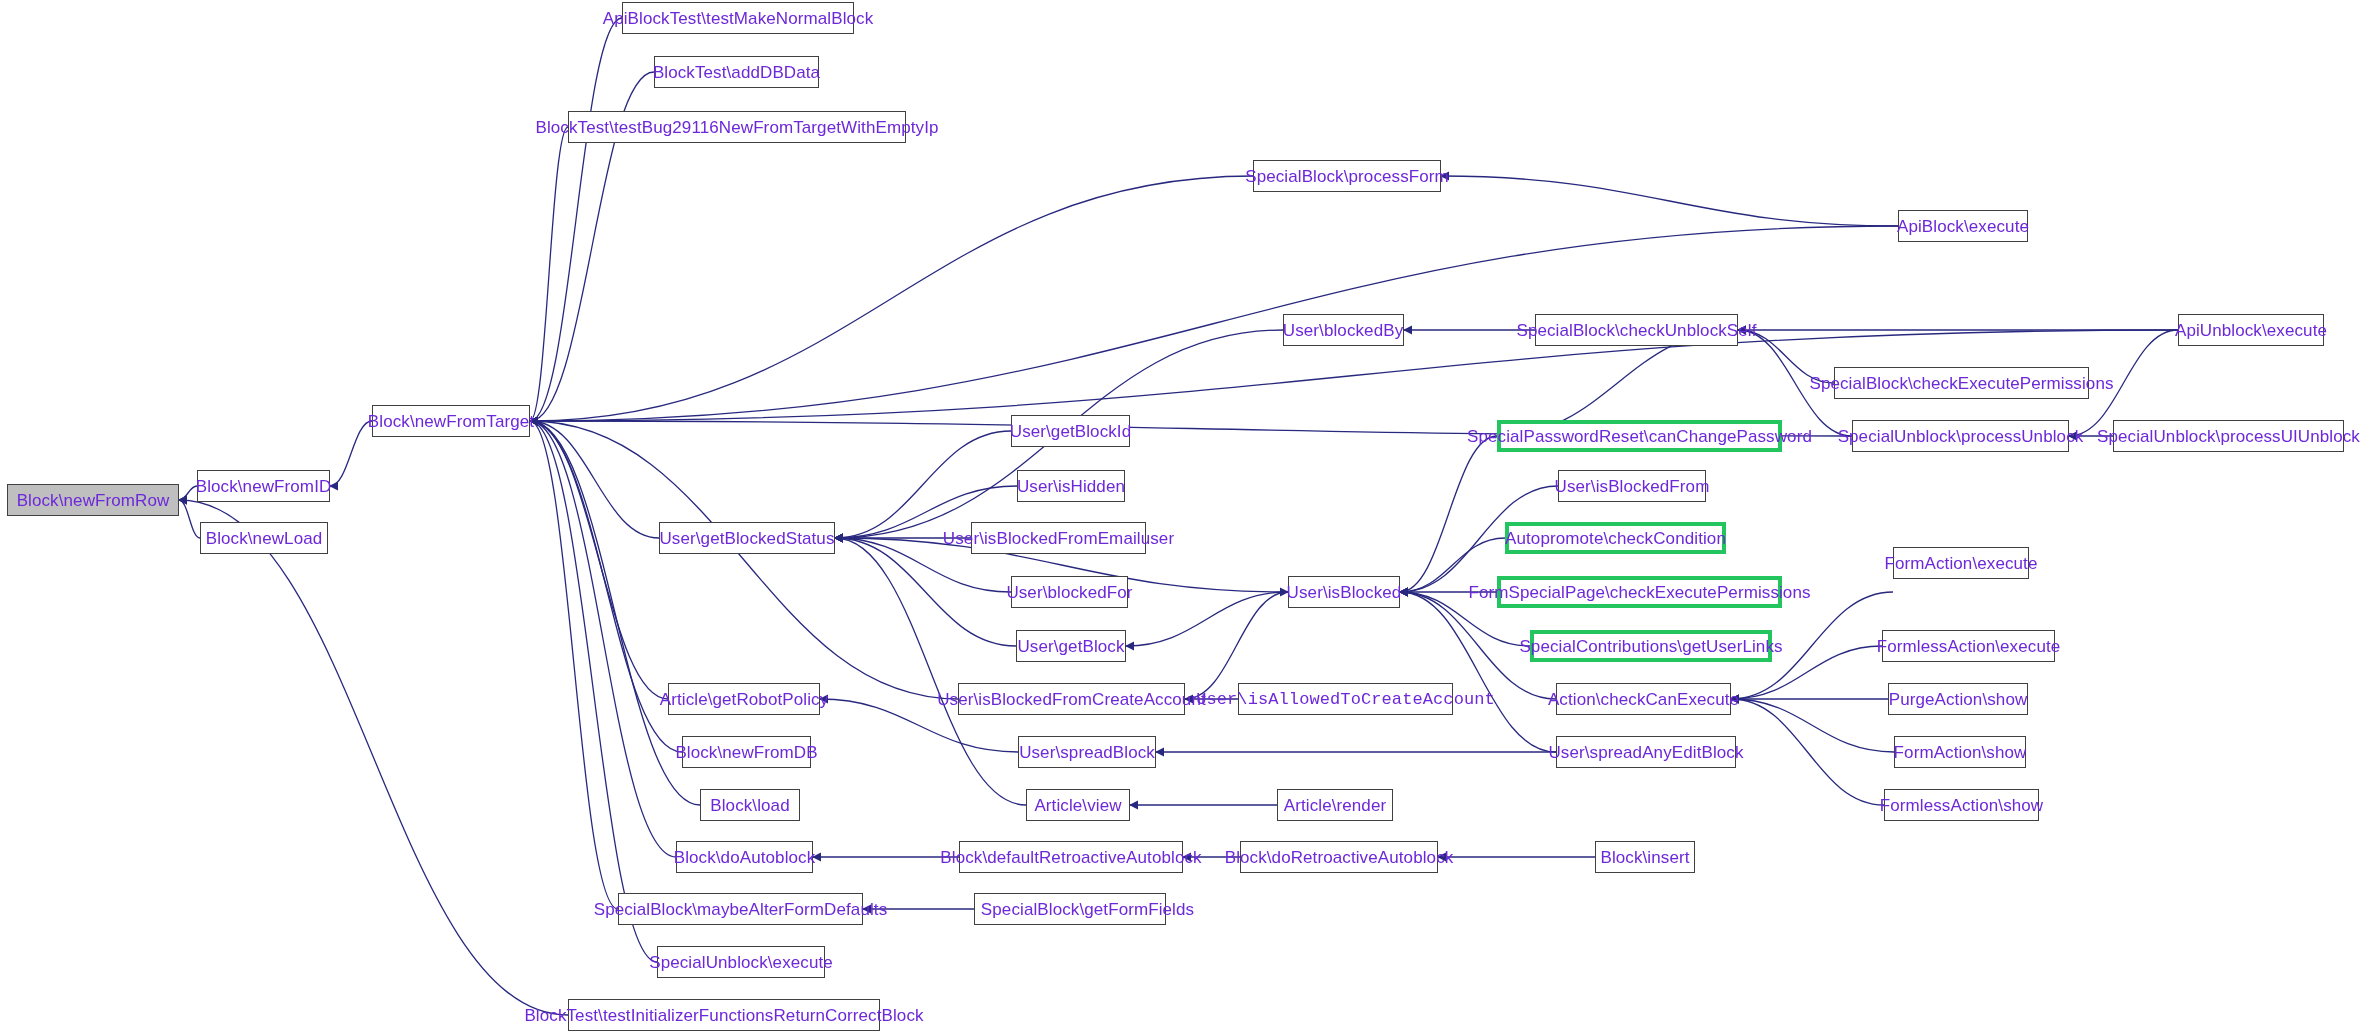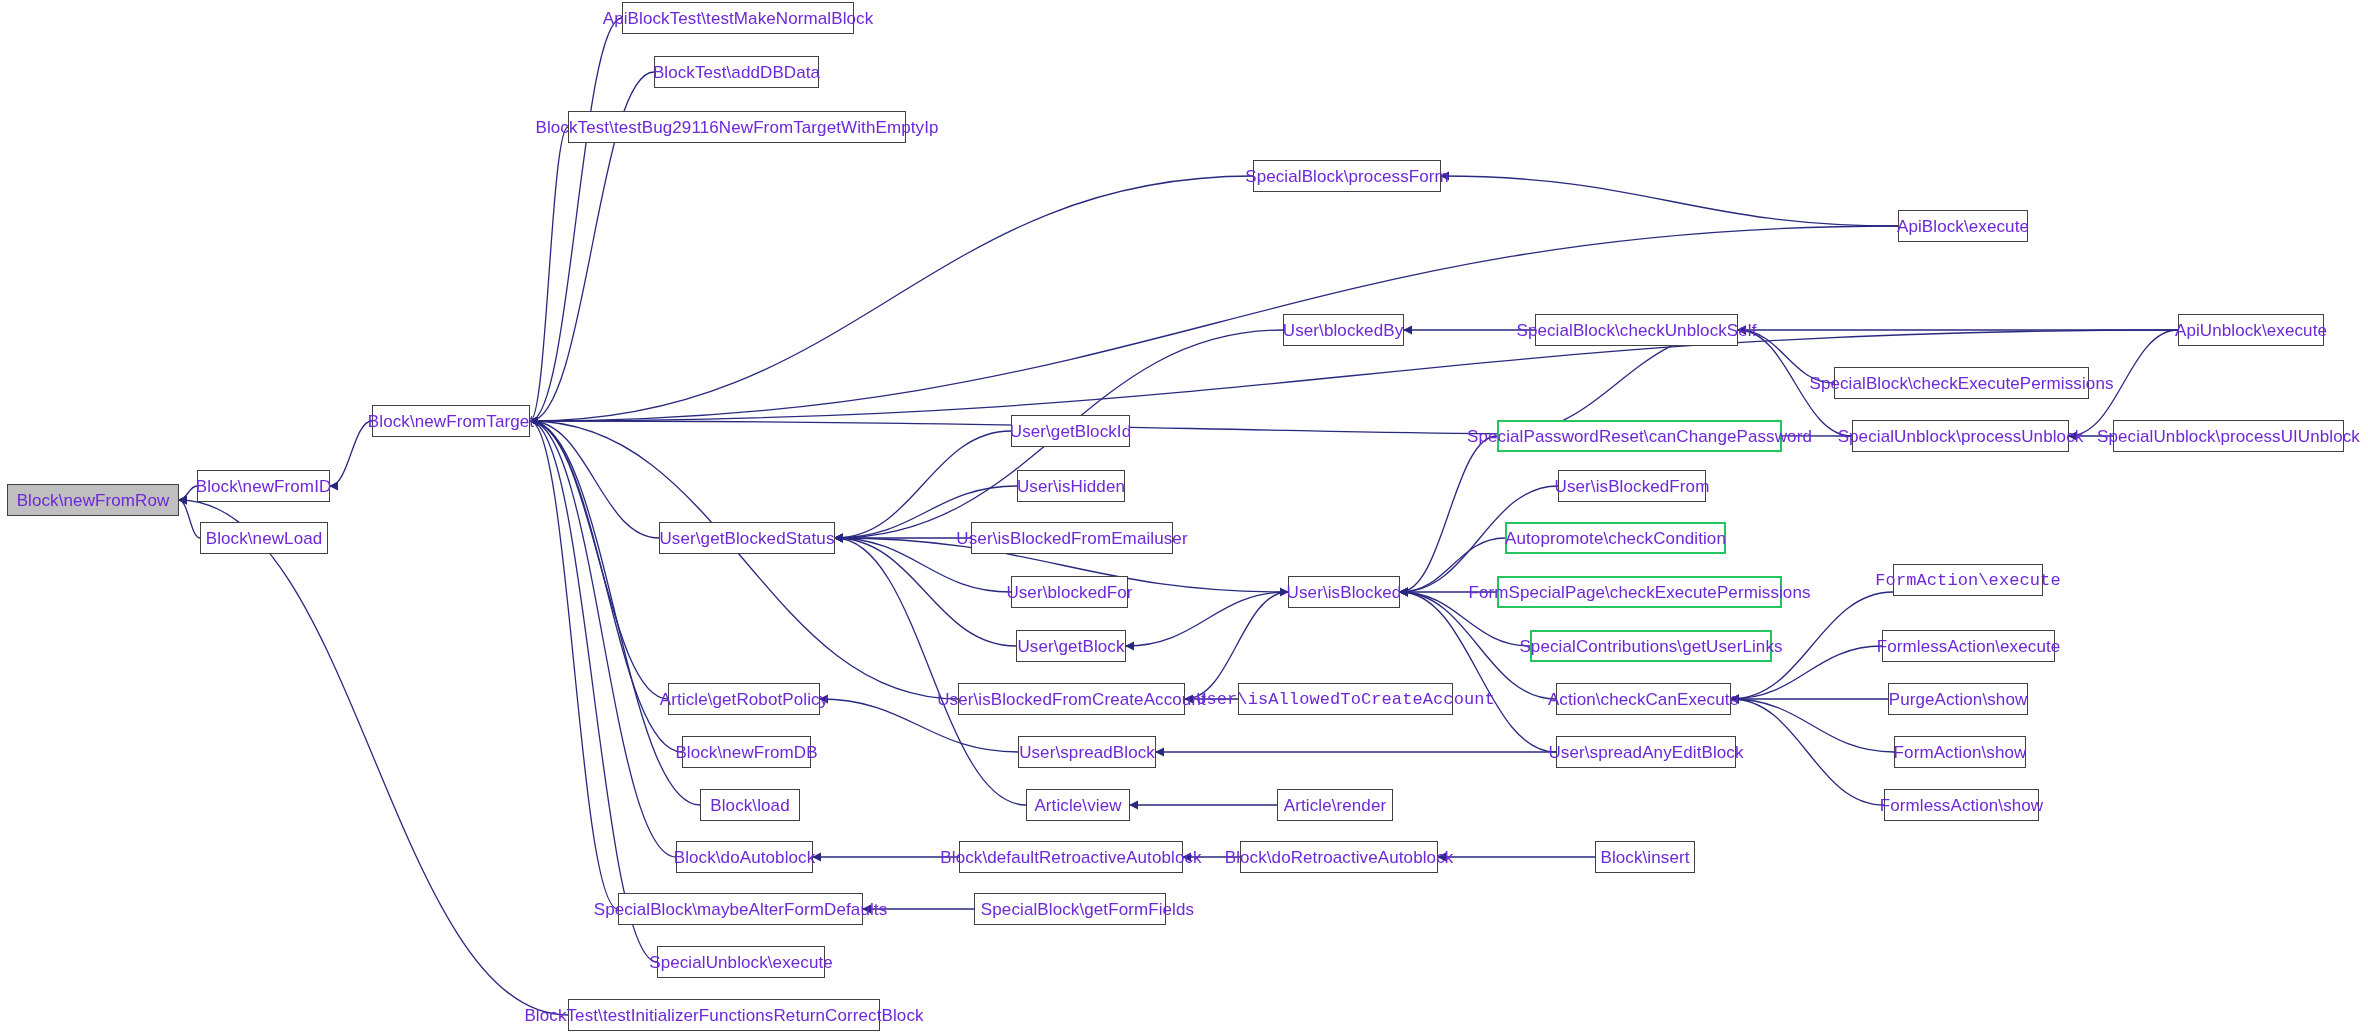--- a/index.html
+++ b/index.html
@@ -27,21 +27,21 @@
     white-space:nowrap;
     height:32px;
     padding:0 9px;
     letter-spacing:0.1px;
   }
   .node.root{
     background:#bfbfbf;
     border-color:#404040;
   }
   .node.warn{
-    border:2px solid #22c55e;
+    border:4px solid #22c55e;
   }
 </style>
 </head>
 <body>
 
 <div id="canvas">
   <svg id="edges" viewBox="0 0 2368 1036" xmlns="http://www.w3.org/2000/svg">
     <defs>
       <marker id="arrow" viewBox="0 0 10 10" refX="9" refY="5" markerWidth="7" markerHeight="7" orient="auto-start-reverse">
         <path d="M 0 0 L 10 5 L 0 10 z" fill="#28287f"></path>
@@ -121,26 +121,26 @@
       <div class="node" style="left: 1535px; top: 314px; width: 203px;">SpecialBlock\checkUnblockSelf</div>
       <div class="node" style="left: 2178px; top: 314px; width: 146px;">ApiUnblock\execute</div>
       <div class="node" style="left: 1834px; top: 367px; width: 255px;">SpecialBlock\checkExecutePermissions</div>
       <div class="node warn" style="left: 1497px; top: 420px; width: 285px;">SpecialPasswordReset\canChangePassword</div>
       <div class="node" style="left: 1852px; top: 420px; width: 217px;">SpecialUnblock\processUnblock</div>
       <div class="node" style="left: 2113px; top: 420px; width: 231px;">SpecialUnblock\processUIUnblock</div>
       <div class="node" style="left: 1011px; top: 415px; width: 119px;">User\getBlockId</div>
       <div class="node" style="left: 1017px; top: 470px; width: 108px;">User\isHidden</div>
       <div class="node" style="left: 1558px; top: 470px; width: 148px;">User\isBlockedFrom</div>
       <div class="node" style="left: 659px; top: 522px; width: 176px;">User\getBlockedStatus</div>
-      <div class="node" style="left: 971px; top: 522px; width: 202px;">User\isBlockedFromEmailuser</div>
+      <div class="node" style="left: 971px; top: 522px; width: 175px;">User\isBlockedFromEmailuser</div>
       <div class="node warn" style="left: 1505px; top: 522px; width: 221px;">Autopromote\checkCondition</div>
       <div class="node" style="left: 1011px; top: 576px; width: 117px;">User\blockedFor</div>
       <div class="node" style="left: 1288px; top: 576px; width: 112px;">User\isBlocked</div>
       <div class="node warn" style="left: 1497px; top: 576px; width: 285px;">FormSpecialPage\checkExecutePermissions</div>
-      <div class="node" style="left: 1893px; top: 564px; width: 150px; font-family: Liberation Mono, monospace;">FormAction\execute</div>
+      <div class="node" style="left: 1893px; top: 547px; width: 136px;">FormAction\execute</div>
       <div class="node" style="left: 1016px; top: 630px; width: 110px;">User\getBlock</div>
       <div class="node warn" style="left: 1530px; top: 630px; width: 242px;">SpecialContributions\getUserLinks</div>
       <div class="node" style="left: 1882px; top: 630px; width: 173px;">FormlessAction\execute</div>
       <div class="node" style="left: 668px; top: 683px; width: 152px;">Article\getRobotPolicy</div>
       <div class="node" style="left: 958px; top: 683px; width: 227px;">User\isBlockedFromCreateAccount</div>
       <div class="node" style="left: 1238px; top: 683px; width: 215px; font-family: Liberation Mono, monospace;">User\isAllowedToCreateAccount</div>
       <div class="node" style="left: 1556px; top: 683px; width: 175px;">Action\checkCanExecute</div>
       <div class="node" style="left: 1888px; top: 683px; width: 140px;">PurgeAction\show</div>
       <div class="node" style="left: 682px; top: 736px; width: 129px;">Block\newFromDB</div>
       <div class="node" style="left: 1018px; top: 736px; width: 138px;">User\spreadBlock</div>

